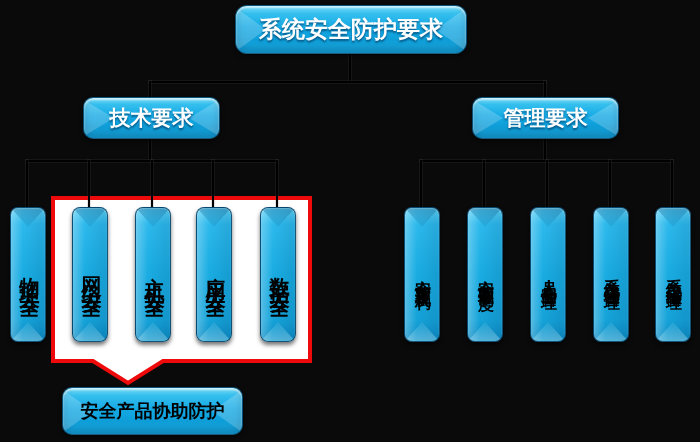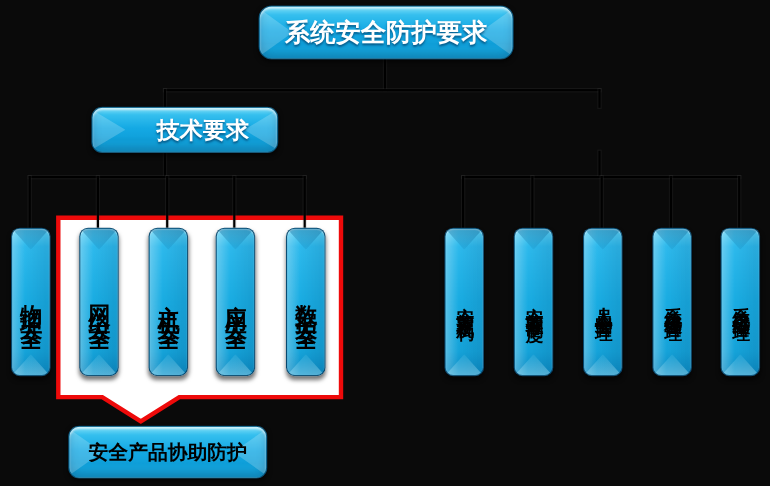--- a/index.html
+++ b/index.html
@@ -1,21 +1,21 @@
 <!DOCTYPE html>
 <html><head>
 <meta charset="utf-8">
 <style>
   html, body { margin: 0; padding: 0; background: #000; }
   .stage {
     position: relative;
     width: 700px; height: 442px;
     background: #0a0a0a;
     overflow: hidden;
-    font-family: Liberation Serif, serif;
+    font-family: Liberation Mono, monospace;
   }
 
   
   .line {
     position: absolute;
     background: #000;
     box-shadow: 0 0 0 1px rgba(90,90,90,0.16);
     z-index: 2;
   }
 
@@ -45,21 +45,21 @@
     clip-path: polygon(100% 0, 0 50%, 100% 100%);
   }
   .hbox .lbl {
     position: relative; z-index: 1;
     color: #fff; font-weight: bold;
     text-shadow: 0 2px 2px rgba(0,50,90,0.65);
     white-space: nowrap;
   }
   .root-box   { left: 235px; top: 5px;  width: 230px; height: 47px; border-radius: 12px; }
   .root-box .lbl { font-size: 23px; }
-  .tech-box   { left: 83px;  top: 97px; width: 135px; height: 40px; padding-left: 33px; }
+  .tech-box   { left: 83px;  top: 97px; width: 135px; height: 40px; }
   .mgmt-box   { left: 472px; top: 97px; width: 145px; height: 40px; }
   .tech-box .lbl, .mgmt-box .lbl { font-size: 21px; }
 
   
   .pillar {
     position: absolute;
     top: 207px; width: 34px; height: 133px;
     display: flex; align-items: center; justify-content: center;
     border-radius: 8px;
     background:
@@ -133,20 +133,23 @@
   <div class="line" style="left:546px; top:160px; width:2px;   height:47px;"></div>
   <div class="line" style="left:609px; top:160px; width:2px;   height:47px;"></div>
   <div class="line" style="left:671px; top:160px; width:2px;   height:47px;"></div>
 
   <div class="hbox root-box">
     <span class="lbl">系统安全防护要求</span>
   </div>
   <div class="hbox tech-box">
     <span class="lbl">技术要求</span>
   </div>
+  <div class="hbox mgmt-box">
+    <span class="lbl">管理要求</span>
+  </div>
 
   <div class="pillar p4 pl0">
     <span class="vlbl">物理安全</span>
   </div>
   <div class="pillar p4 pl1">
     <span class="vlbl">网络安全</span>
   </div>
   <div class="pillar p4 pl2">
     <span class="vlbl">主机安全</span>
   </div>

